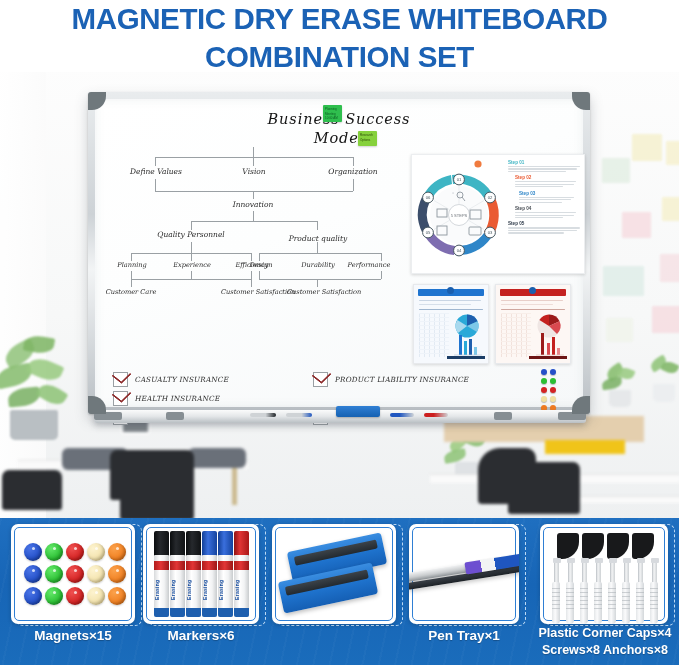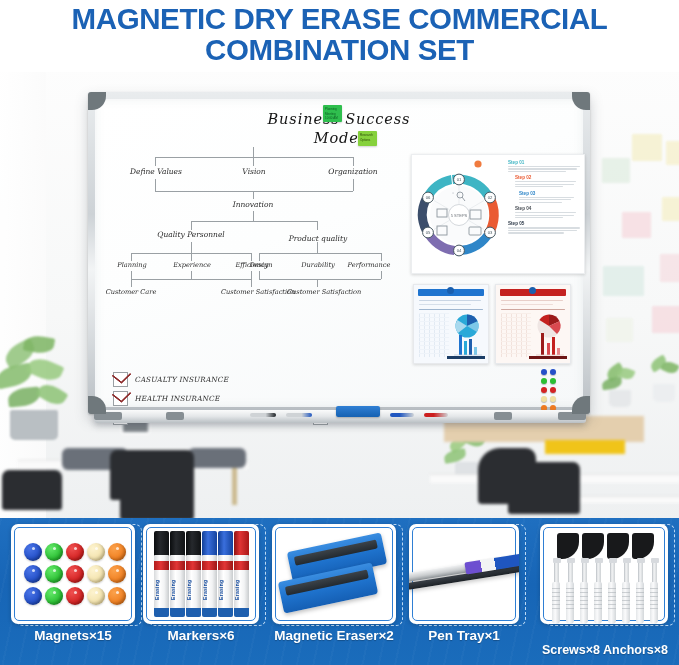--- a/index.html
+++ b/index.html
@@ -16,21 +16,21 @@
     background:#ffffff;z-index:40;
     display:flex;flex-direction:column;align-items:center;justify-content:flex-start;
     padding-top:4px;box-sizing:border-box;
   }
   .title-l1,.title-l2{
     color:#1B62B5;font-weight:bold;letter-spacing:-0.4px;
     font-family:"Liberation Sans", sans-serif;line-height:1.02;
     text-align:center;white-space:nowrap;
   }
   .title-l1{font-size:29.5px;}
-  .title-l2{font-size:29.5px;margin-top:1px;}
+  .title-l2{font-size:29.5px;margin-top:8px;}
 
   
   .scene{position:absolute;left:0;top:62px;width:679px;height:458px;overflow:hidden;background:#f4f5f6;}
   .wall{position:absolute;inset:0;background:
       linear-gradient(180deg,#fdfdfd 0%,#f7f8f8 55%,#eef0f1 100%);}
   .wall-left{position:absolute;left:0;top:0;width:46px;height:100%;
       background:linear-gradient(90deg,#ffffff,#fbfbfb);opacity:.9;}
 
   
   .note{position:absolute;filter:blur(1.1px);opacity:.62;border-radius:1px;}
@@ -169,21 +169,21 @@
     background:linear-gradient(90deg,#e3e6e8,#fbfbfc 40%,#d3d7da);border-radius:2px 2px 4px 4px;}
   .anchor:before{content:"";position:absolute;left:0;top:6px;width:8px;height:22px;
     background:repeating-linear-gradient(180deg,rgba(170,176,181,.55) 0 1px,rgba(255,255,255,0) 1px 4px);}
 </style>
 </head>
 <body>
 
 <div class="page">
 
   <div class="title-band">
-    <div class="title-l1">MAGNETIC DRY ERASE COMMERCIAL</div>
+    <div class="title-l1">MAGNETIC DRY ERASE WHITEBOARD</div>
     <div class="title-l2">COMBINATION SET</div>
   </div>
 
   <div class="scene">
     <div class="wall"></div>
     <div class="wall-left"></div>
 
     <div class="note" style="left:632px;top:72px;width:30px;height:27px;background:#f3edbe;"></div>
     <div class="note" style="left:602px;top:96px;width:28px;height:25px;background:#dcebdd;"></div>
     <div class="note" style="left:666px;top:79px;width:26px;height:24px;background:#f5eec0;"></div>
@@ -460,20 +460,24 @@
           </div>
           <div class="chk-row" style="left:18px;top:292px;">
             <div class="chk-box"></div>
             <div class="chk-label">HEALTH INSURANCE</div>
           </div>
           <div class="chk-row" style="left:18px;top:311px;">
             <div class="chk-box"></div>
             <div class="chk-label">BUSINESS INTERRUPTION INSURANCE</div>
           </div>
 
+          <div class="chk-row" style="left:218px;top:273px;">
+            <div class="chk-box"></div>
+            <div class="chk-label">PRODUCT LIABILITY INSURANCE</div>
+          </div>
           <div class="chk-row" style="left:218px;top:311px;">
             <div class="chk-box"></div>
             <div class="chk-label">COMMERCIAL AUTO INSURANCE</div>
           </div>
 
           <div style="position:absolute;left:446px;top:270px;">
             <div class="bmag" style="left:0;top:0;background:#2450c8;"></div>
             <div class="bmag" style="left:9px;top:0;background:#2450c8;"></div>
             <div class="bmag" style="left:0;top:9px;background:#2bbf33;"></div>
             <div class="bmag" style="left:9px;top:9px;background:#2bbf33;"></div>
@@ -587,21 +591,20 @@
     <div class="panel-dash" style="left:277px;width:124px;height:100px;"></div>
     <div class="panel" style="left:272px;width:124px;height:100px;">
       <div class="panel-inner-line"></div>
       <div class="eraser" style="left:17px;top:18px;">
         <div class="felt"></div>
       </div>
       <div class="eraser" style="left:8px;top:48px;">
         <div class="felt"></div>
       </div>
     </div>
-    <div class="cap" style="left:272px;top:110px;width:124px;">Magnetic Eraser×2</div>
 
     <div class="panel-dash" style="left:414px;width:110px;height:100px;"></div>
     <div class="panel" style="left:409px;width:110px;height:100px;">
       <div class="panel-inner-line"></div>
       <div class="pentray-prod" style="left:-4px;top:40px;width:118px;height:9px;"></div>
       <div class="pentray-prod" style="left:-2px;top:50px;width:114px;height:7px;background:linear-gradient(180deg,#3b4148,#1d2227);"></div>
       <div style="position:absolute;left:56px;top:34px;width:58px;height:12px;transform:rotate(-9deg);
            background:linear-gradient(90deg,#6d4fd0 0 16px,#f2f3f4 16px 30px,#1f56c0 30px 100%);border-radius:2px;box-shadow:0 1px 2px rgba(0,0,0,.25);"></div>
     </div>
     <div class="cap" style="left:409px;top:110px;width:110px;">Pen Tray×1</div>
@@ -645,16 +648,17 @@
         <div class="anchor" style="left:0;"></div>
         <div class="anchor" style="left:14px;"></div>
         <div class="anchor" style="left:28px;"></div>
         <div class="anchor" style="left:42px;"></div>
         <div class="anchor" style="left:56px;"></div>
         <div class="anchor" style="left:70px;"></div>
         <div class="anchor" style="left:84px;"></div>
         <div class="anchor" style="left:98px;"></div>
       </div>
     </div>
+    <div class="cap cap2" style="left:531px;top:108px;width:148px;">Plastic Corner Caps×4</div>
     <div class="cap cap2" style="left:531px;top:125px;width:148px;">Screws×8  Anchors×8</div>
   </div>
 
 </div>
 
 </body></html>

